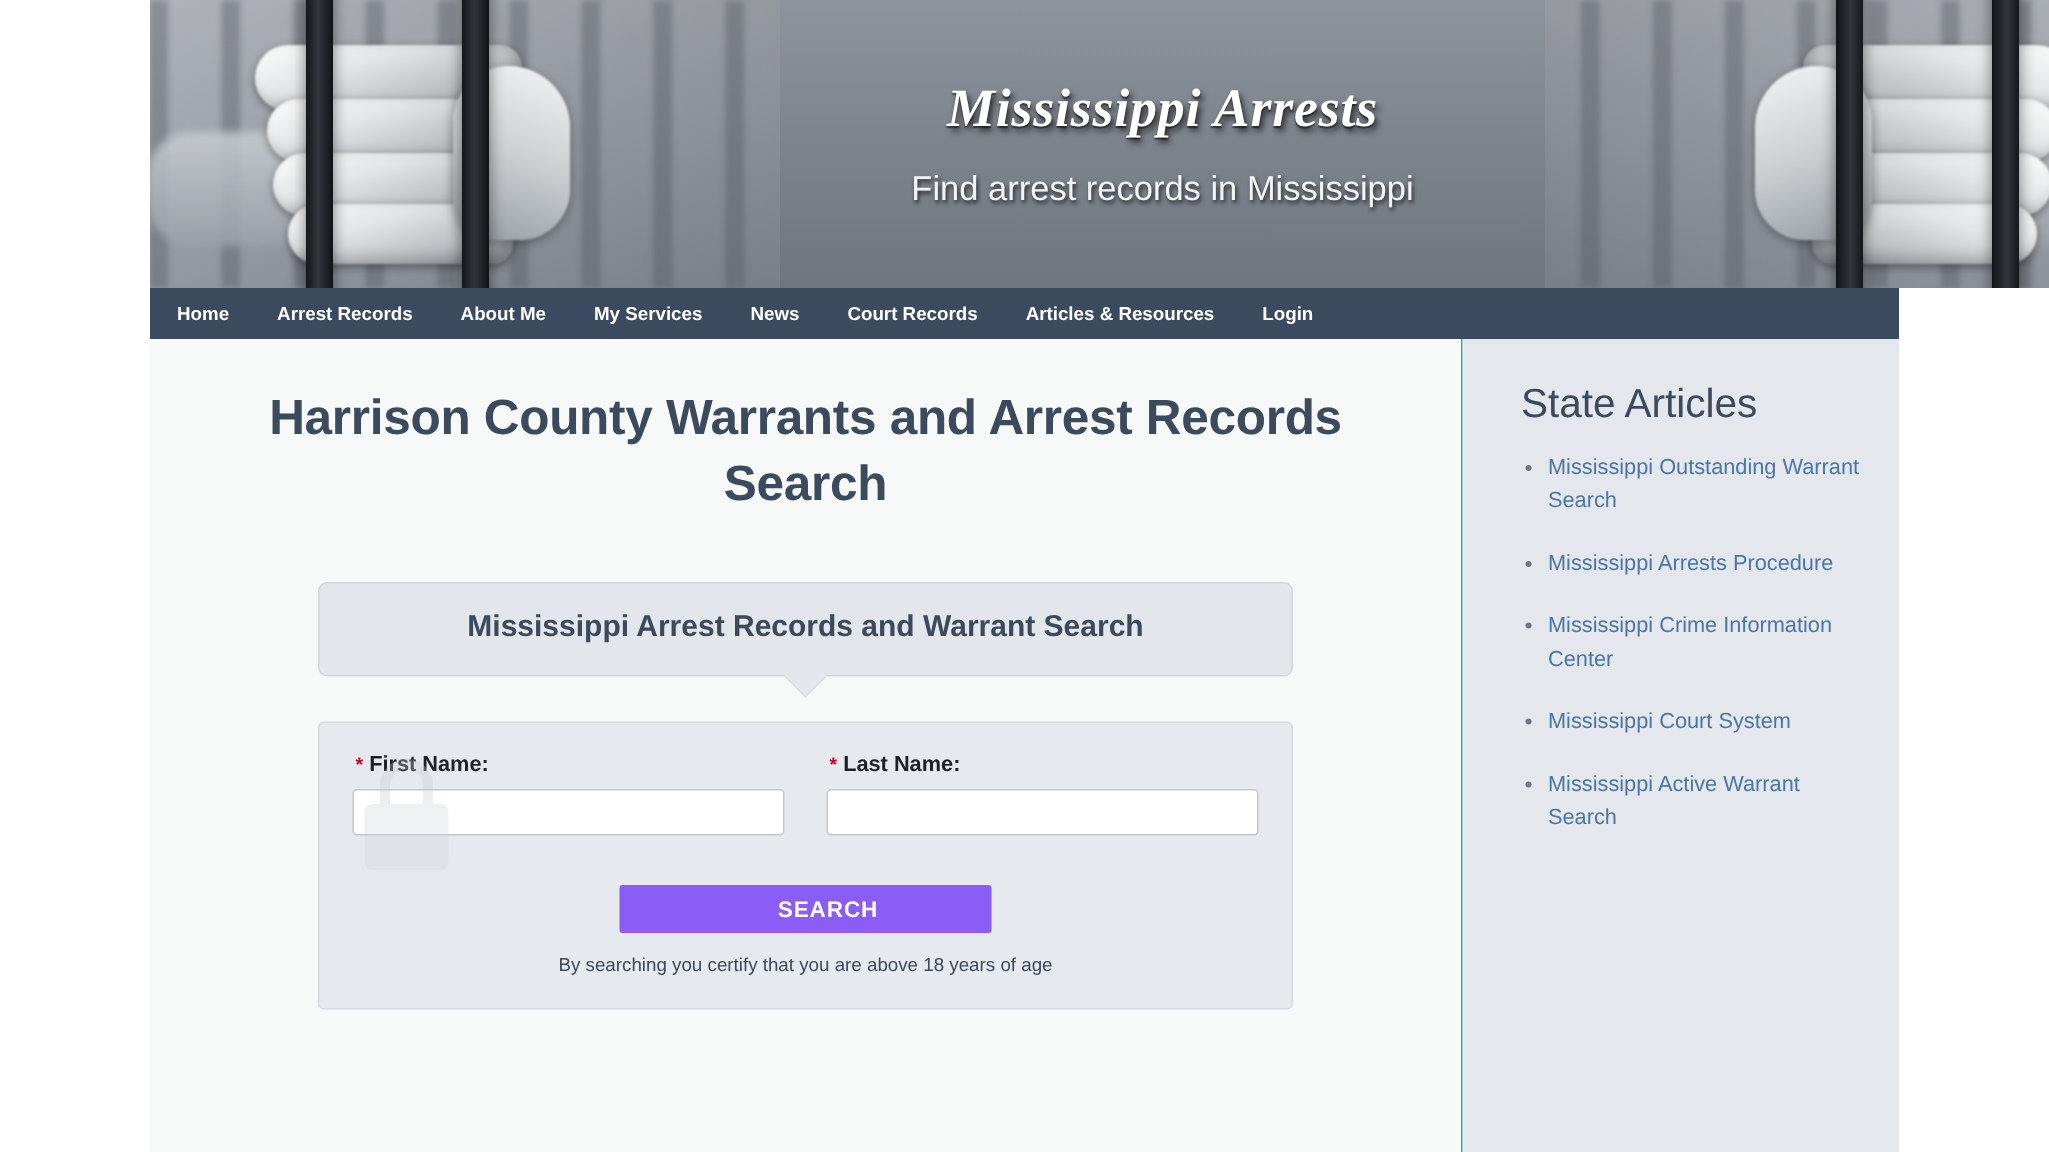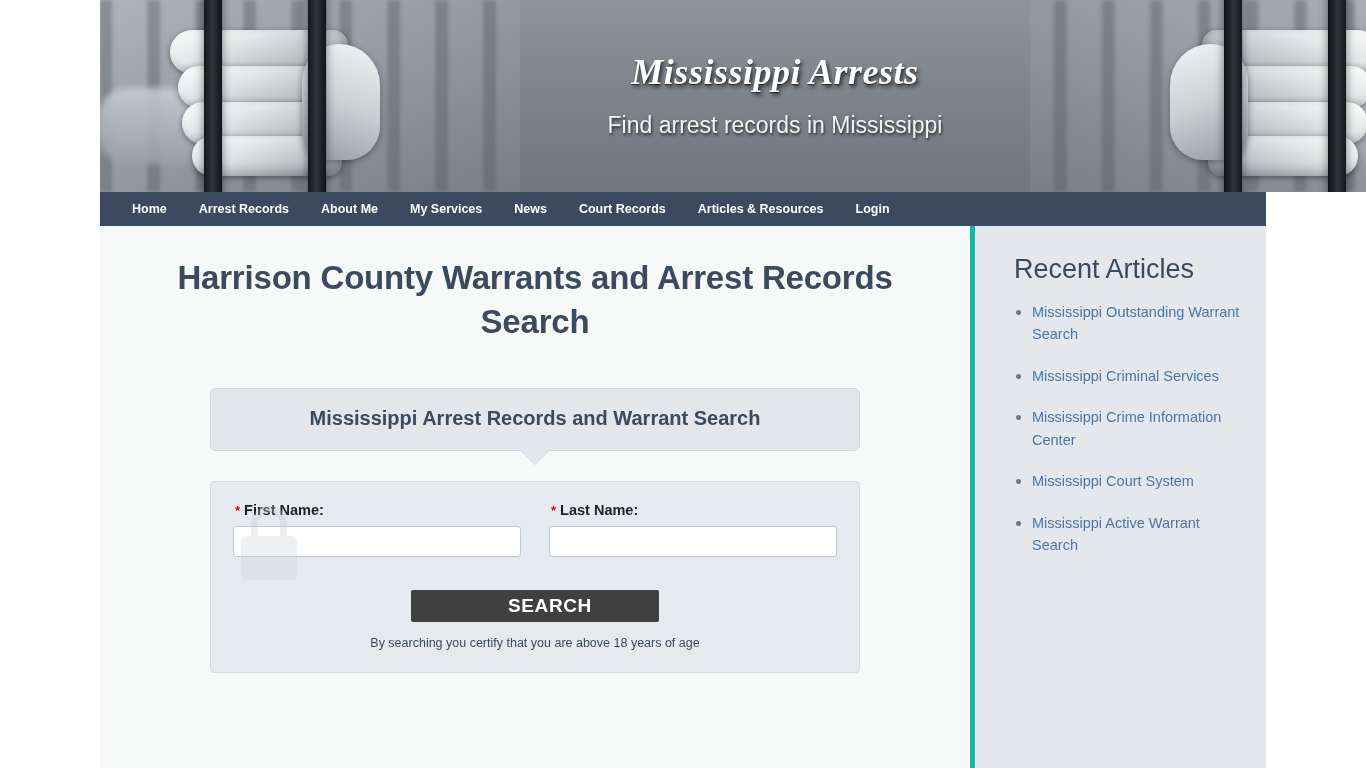--- a/index.html
+++ b/index.html
@@ -119,36 +119,36 @@
     text-shadow: 1px 2px 3px rgba(0,0,0,.70);
     margin: 0;
   }
   
   .nav {
     position: absolute;
     left: 100px; top: 192px;
     width: 1166px; height: 34px;
     background: #3b4a5e;
     display: flex; align-items: center;
-    padding-left: 16px;
+    padding-left: 2px;
   }
   .nav-item {
     color: #ffffff;
     font-size: 12.5px; font-weight: bold;
     padding: 0 16px; line-height: 34px;
     white-space: nowrap; cursor: pointer;
     text-decoration: none;
   }
   
   .content {
     position: absolute;
     left: 100px; top: 226px;
     width: 875px; height: 542px;
     background: #f7f8f8;
-    border-right: 5px solid #14b8a6;
+    border-right: 1px solid #14b8a6;
   }
   .sidebar {
     position: absolute;
     left: 976px; top: 226px;
     width: 290px; height: 542px;
     background: #e4e7ec;
   }
   .page-title {
     margin: 0;
     padding: 30px 60px 0 60px;
@@ -261,24 +261,24 @@
     position: absolute; left: 0; top: 0;
     width: 7px; height: 7px;
     border-right: 2px solid #4a4f56;
     border-bottom: 2px solid #4a4f56;
     transform: rotate(45deg);
   }
   .row-gap { height: 11px; }
   .btn-wrap { text-align: center; margin-top: 22px; }
   .search-button {
     width: 248px; height: 32px;
-    background: #404040;
+    background: #8b5cf6;
     border: none; border-radius: 2px;
     color: #ffffff;
-    font-size: 19px; font-weight: bold;
+    font-size: 15px; font-weight: bold;
     letter-spacing: .6px;
     font-family: "Liberation Sans", sans-serif;
     cursor: pointer;
     padding-left: 36px;
   }
   .disclaimer {
     text-align: center;
     margin: 14px 0 0 0;
     font-size: 12.5px;
     color: #3c4a5d;
@@ -399,27 +399,27 @@
 
       <div class="btn-wrap">
         <button type="button" class="search-button">SEARCH</button>
       </div>
 
       <p class="disclaimer">By searching you certify that you are above 18 years of age</p>
     </form>
   </main>
 
   <aside class="sidebar">
-    <h2>Recent Articles</h2>
+    <h2>State Articles</h2>
     <ul class="article-list">
       <li>
         <a>Mississippi Outstanding Warrant Search</a>
       </li>
       <li>
-        <a>Mississippi Criminal Services</a>
+        <a>Mississippi Arrests Procedure</a>
       </li>
       <li>
         <a>Mississippi Crime Information Center</a>
       </li>
       <li>
         <a>Mississippi Court System</a>
       </li>
       <li>
         <a>Mississippi Active Warrant Search</a>
       </li>

